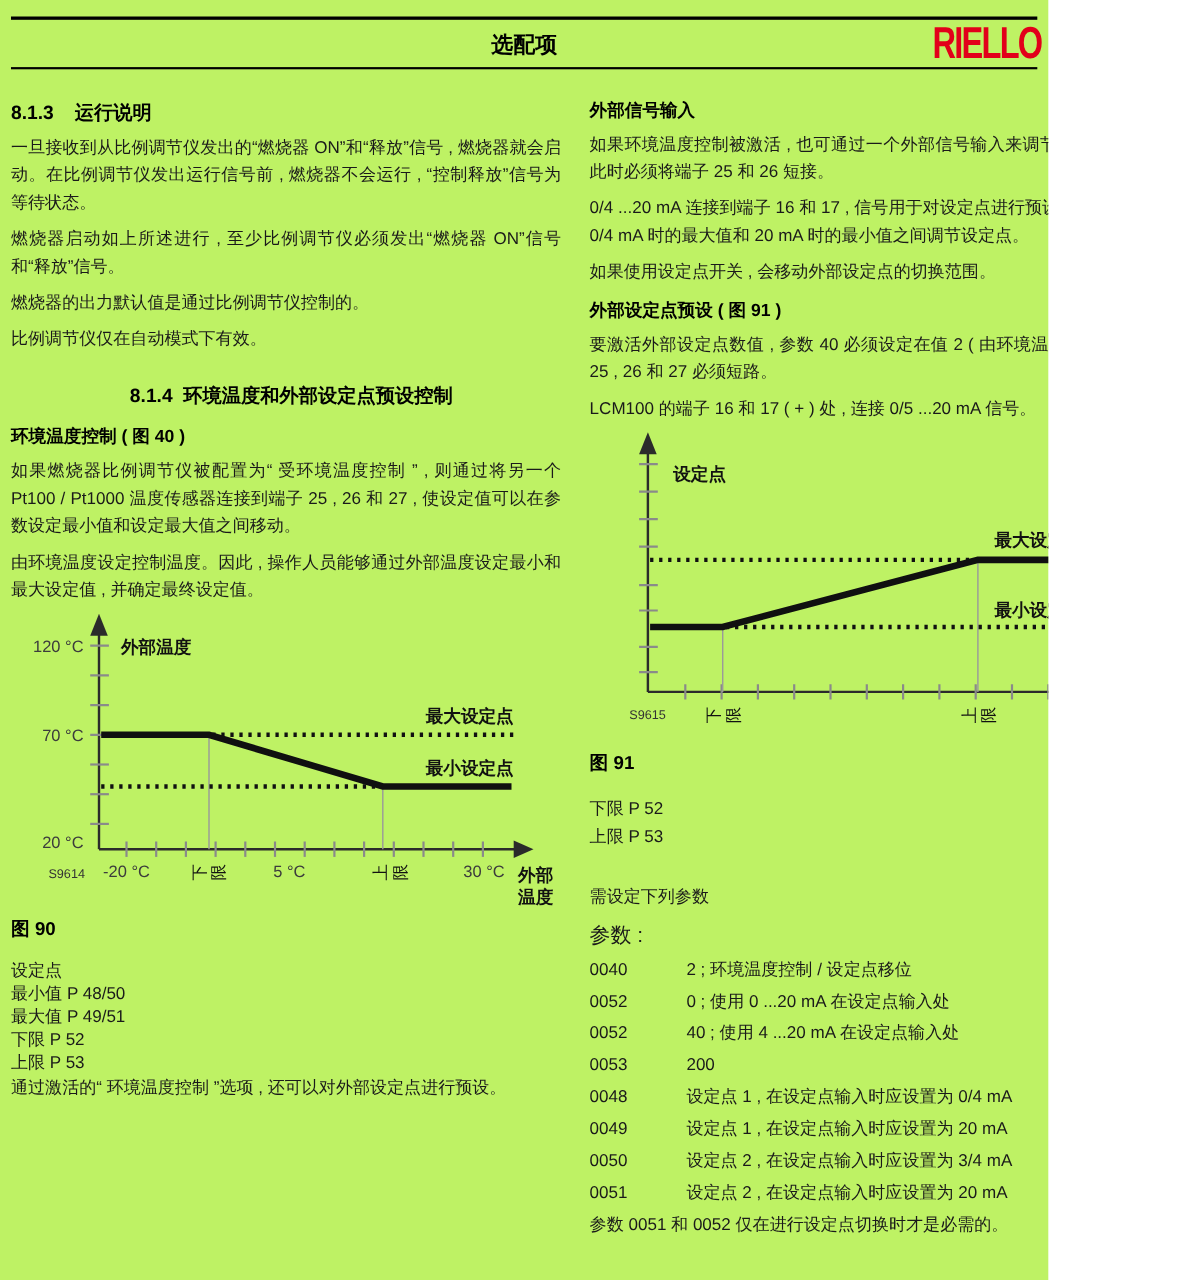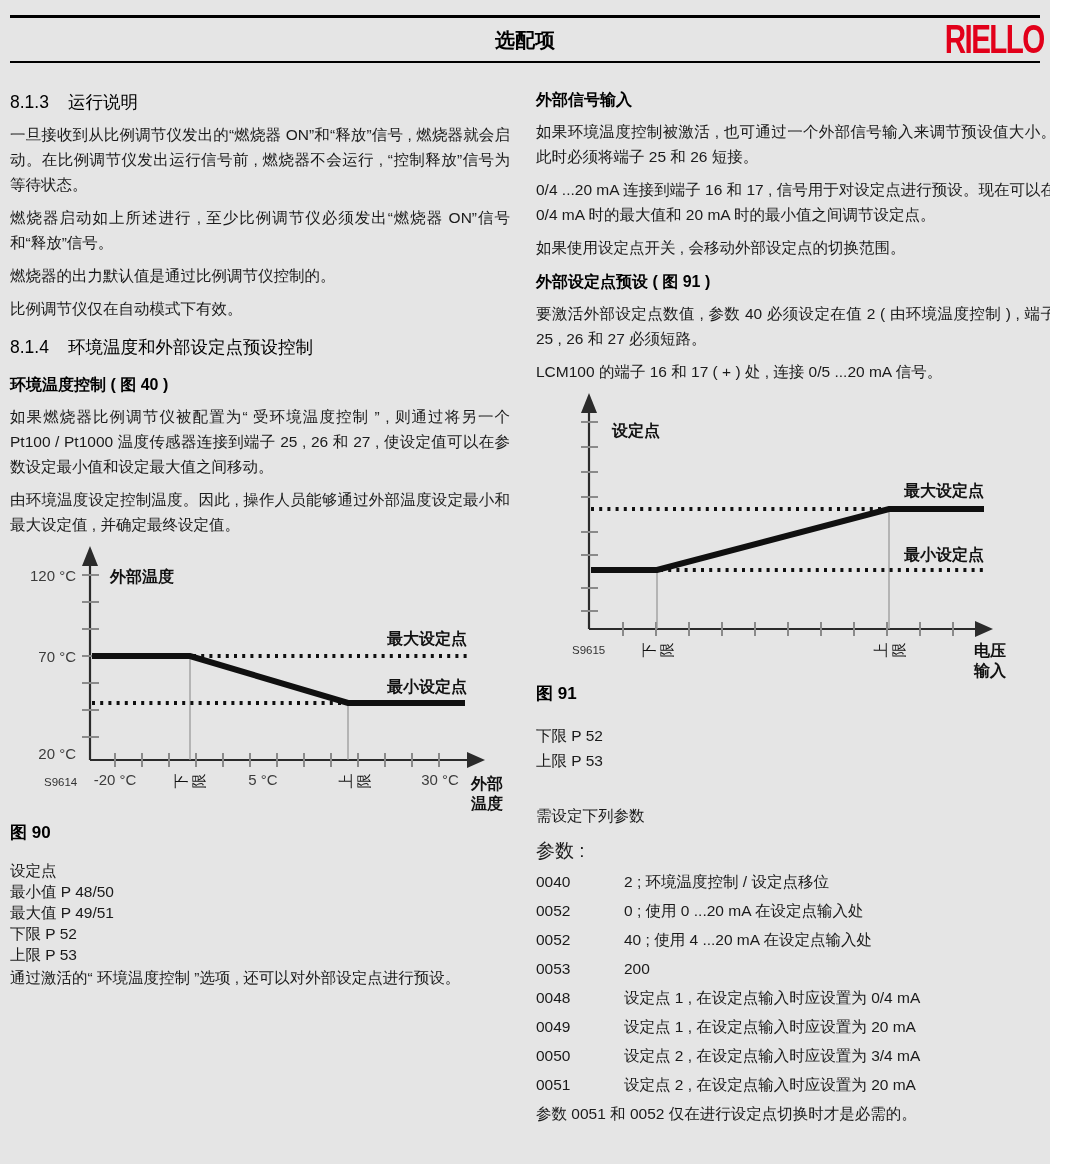--- a/index.html
+++ b/index.html
@@ -1,32 +1,32 @@
 <!DOCTYPE html>
 <html><head>
 <meta charset="utf-8">
 <style>
   html,body{margin:0;padding:0;background:#ffffff;}
   .page{
-    position:relative;width:1050px;height:1164px;background:#e5e5e5;overflow:hidden;
+    position:relative;width:953px;height:1164px;background:#bef264;overflow:hidden;
     font-family:"Liberation Sans","DejaVu Sans",sans-serif;color:#1a1a1a;
   }
   .rule-top{position:absolute;left:10px;right:10px;top:15px;height:3px;background:#000;}
   .rule-bottom{position:absolute;left:10px;right:10px;top:61px;height:2px;background:#000;}
   .page-title{position:absolute;left:0;right:0;top:27px;text-align:center;font-size:20px;font-weight:bold;color:#000;}
   .brand{
     position:absolute;right:6px;top:19px;font-size:37px;font-weight:900;color:#e2001a;
     letter-spacing:-2px;transform:scale(0.80,1.10);transform-origin:right top;line-height:1;
   }
   .col-l{position:absolute;left:10px;top:90px;width:500px;}
   .col-r{position:absolute;left:536px;top:90px;width:520px;}
 
-  h2.section{font-size:17.5px;font-weight:normal;margin:0 0 8px 0;color:#000;}
+  h2.section{font-size:17.5px;font-weight:bold;margin:0 0 8px 0;color:#000;}
   h2.section .num{display:inline-block;width:58px;}
-  h2.s814{margin-top:14px;}
+  h2.s814{margin-top:26px;text-align:center;}
   h3.sub{font-size:16px;font-weight:bold;margin:16px 0 8px 0;color:#000;}
   h3.sub.first{margin-top:0;}
   h3.sub.r2{margin-top:12px;}
   p.body{font-size:15.5px;line-height:25px;margin:0 0 8px 0;text-align:justify;}
   p.body.nojust{text-align:left;}
 
   .fig{display:block;margin-top:4px;}
   .fig text{font-family:"Liberation Sans","DejaVu Sans",sans-serif;}
   .axis{stroke:#2b2b2b;stroke-width:2.2;}
   .tick{stroke:#8a8a8a;stroke-width:2;}

